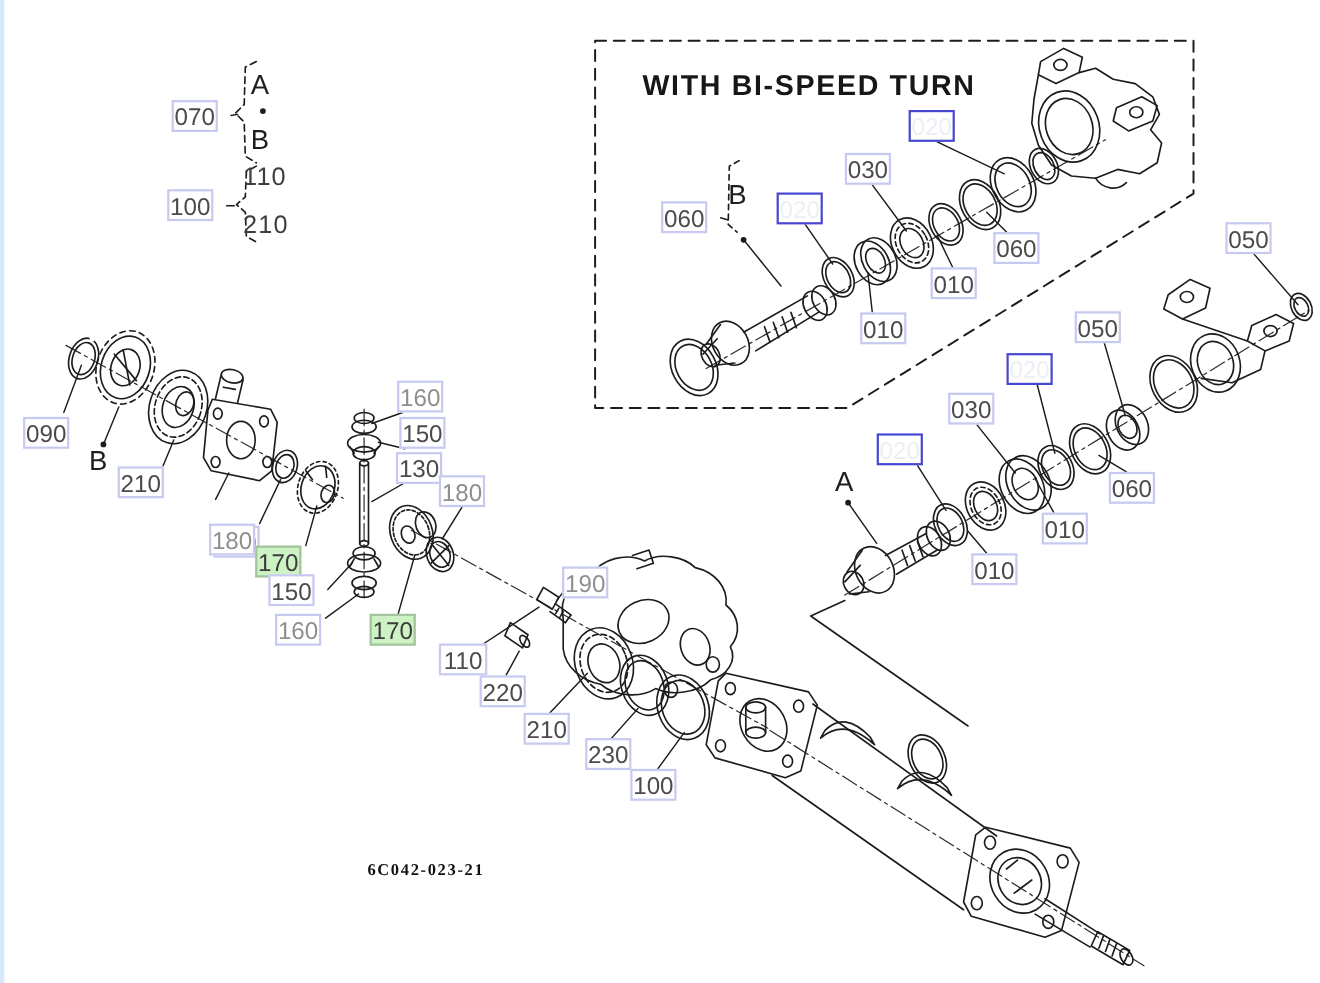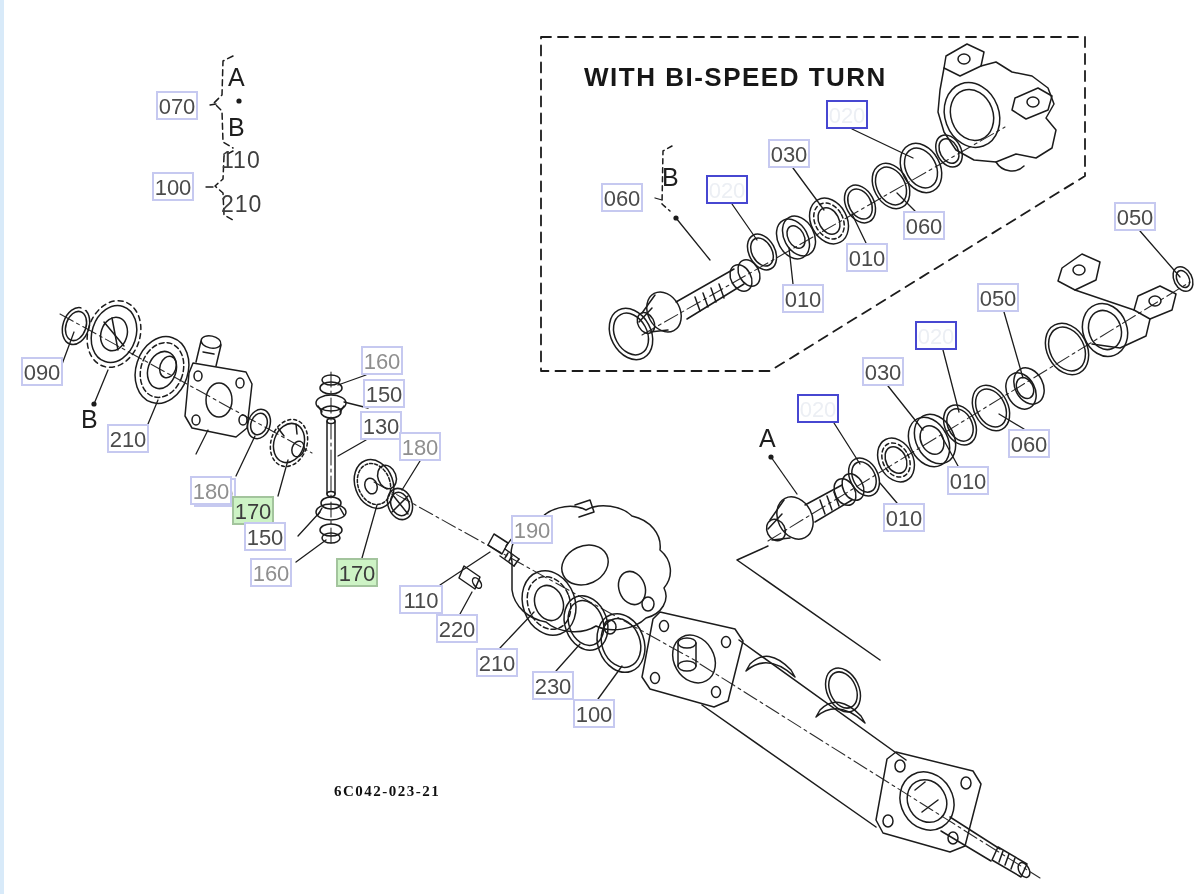--- a/index.html
+++ b/index.html
@@ -368,21 +368,21 @@
       <div class="plabel" style="left: 846px; top: 243px;">010</div>
       <div class="plabel" style="left: 782px; top: 284px;">010</div>
       <div class="plabel" style="left: 1114px; top: 202px;">050</div>
       <div class="plabel" style="left: 977px; top: 283px;">050</div>
       <div class="plabel selected" style="left: 915px; top: 321px;">020</div>
       <div class="plabel" style="left: 862px; top: 357px;">030</div>
       <div class="plabel selected" style="left: 797px; top: 394px;">020</div>
       <div class="plabel" style="left: 1008px; top: 429px;">060</div>
       <div class="plabel" style="left: 947px; top: 466px;">010</div>
       <div class="plabel" style="left: 883px; top: 503px;">010</div>
-      <div class="plabel" style="left: 21px; top: 357px;">090</div>
+      <div class="plabel" style="left: 21px; top: 379px;">090</div>
       <div class="plabel" style="left: 107px; top: 424px;">210</div>
       <div class="plabel" style="left: 150px; top: 478px; margin-left: 44px;">120</div>
       <div class="plabel gray" style="left: 190px; top: 476px;">180</div>
       <div class="plabel green" style="left: 232px; top: 496px;">170</div>
       <div class="plabel" style="left: 244px; top: 522px;">150</div>
       <div class="plabel gray" style="left: 250px; top: 558px;">160</div>
       <div class="plabel gray" style="left: 361px; top: 346px;">160</div>
       <div class="plabel" style="left: 363px; top: 379px;">150</div>
       <div class="plabel" style="left: 360px; top: 411px;">130</div>
       <div class="plabel gray" style="left: 399px; top: 432px;">180</div>

